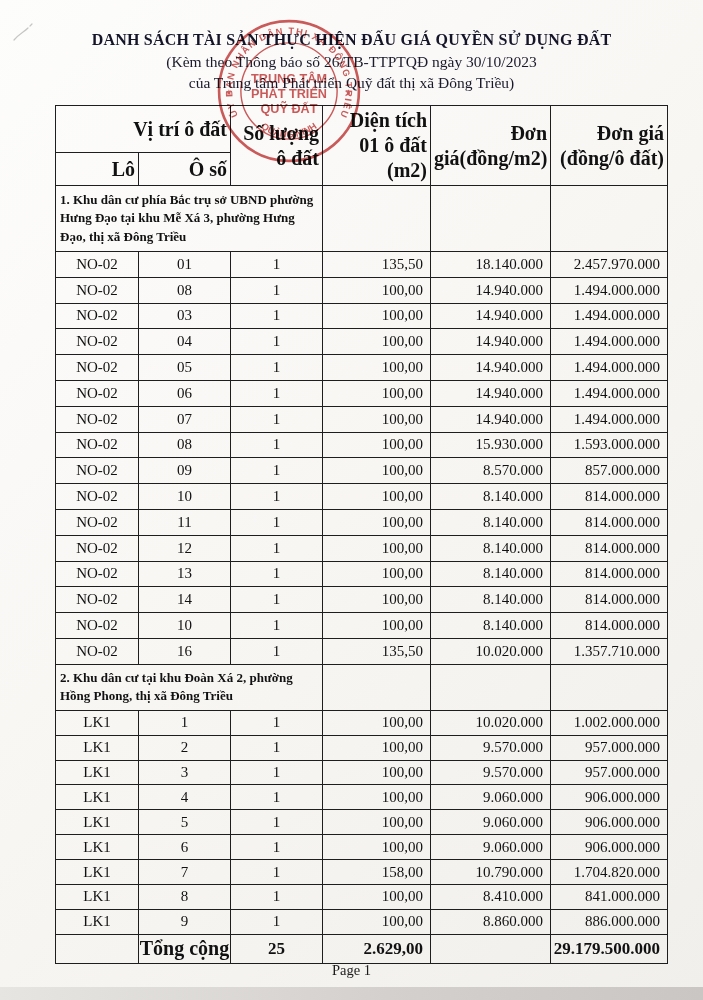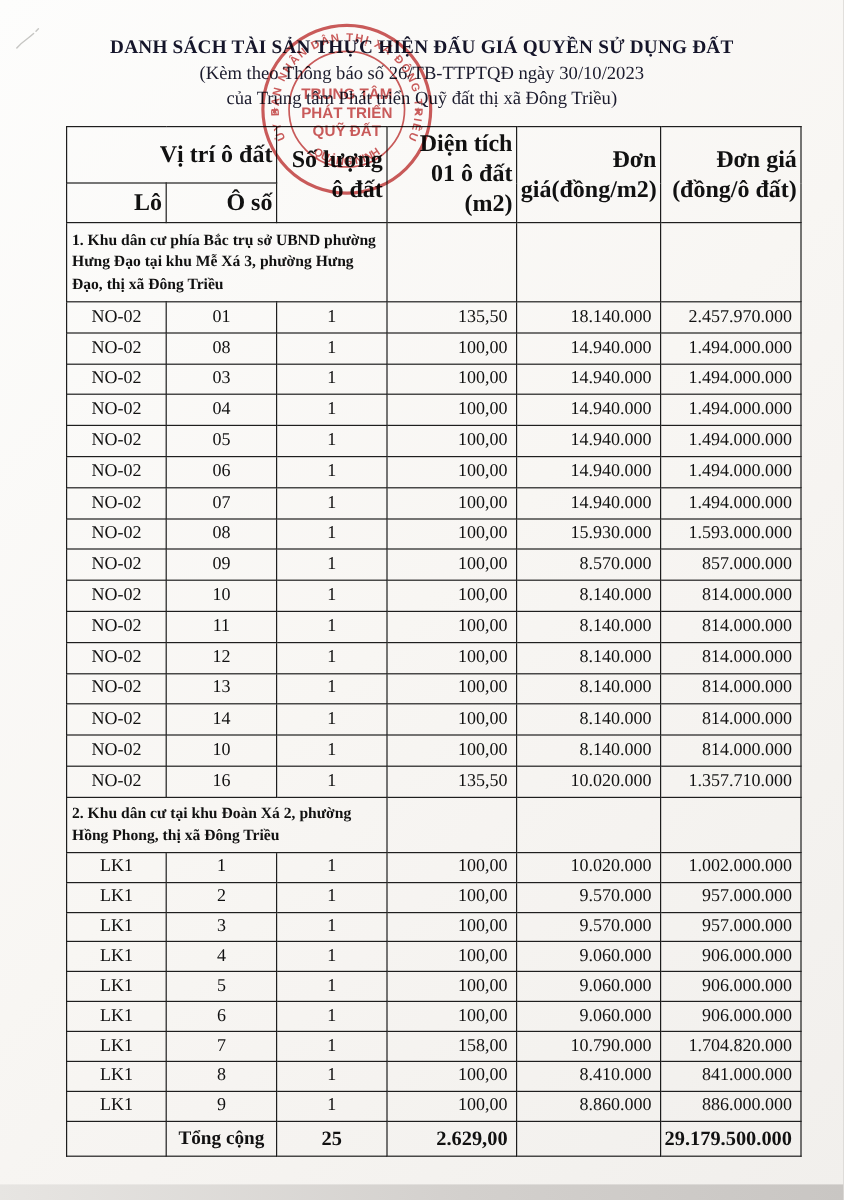--- a/index.html
+++ b/index.html
@@ -37,21 +37,21 @@
     font-weight:bold; font-size:13px; line-height:1.4; text-align:left;
     padding:3px 2px 3px 4px; vertical-align:middle;
   }
   tr.section-row.sec1 td { height:66px; }
   tr.section-row.sec2 td { height:46px;margin-top:24px; }
   tr.data-row.sec1 td { height:25.8px; }
   tr.data-row.sec2 td { height:24.9px; }
   tr.total-row td { height:29px; font-weight:bold; font-size:17px; }
   .col-lo, .col-oso, .col-qty { text-align:center; }
   .col-area, .col-unit, .col-total { text-align:right; padding-right:7px; }
-  tr.total-row .col-oso { font-size:16px;text-align:center; }
+  tr.total-row .col-oso { font-size:20px;text-align:center; }
 
   
   .stamp { position:absolute; left:213px; top:14px; width:152px; height:152px;
            opacity:.83; mix-blend-mode:multiply; pointer-events:none; }
   .stamp text { fill:#c23b3b; font-family:"Liberation Sans","DejaVu Sans",sans-serif; font-weight:bold; }
 
   .page-footer { position:absolute; top:962px; left:0; width:100%; text-align:center;
                  font-size:14.5px; color:#1c1c1c; }
 </style>
 </head>
@@ -332,15 +332,16 @@
     <text font-size="9.3">
       <textPath href="#rimBot" startOffset="50%" text-anchor="middle">QUẢNG NINH</textPath>
     </text>
     <text x="12" y="80" font-size="8">★</text>
     <text x="130" y="80" font-size="8">★</text>
     <text x="75" y="68" text-anchor="middle" font-size="12.5">TRUNG TÂM</text>
     <text x="75" y="83" text-anchor="middle" font-size="12.5">PHÁT TRIỂN</text>
     <text x="75" y="98" text-anchor="middle" font-size="12.5">QUỸ ĐẤT</text>
   </svg>
 
+  <div class="page-footer">Page 1</div>
 
   <div class="scan-band"></div>
 </div>
 
 </body></html>

